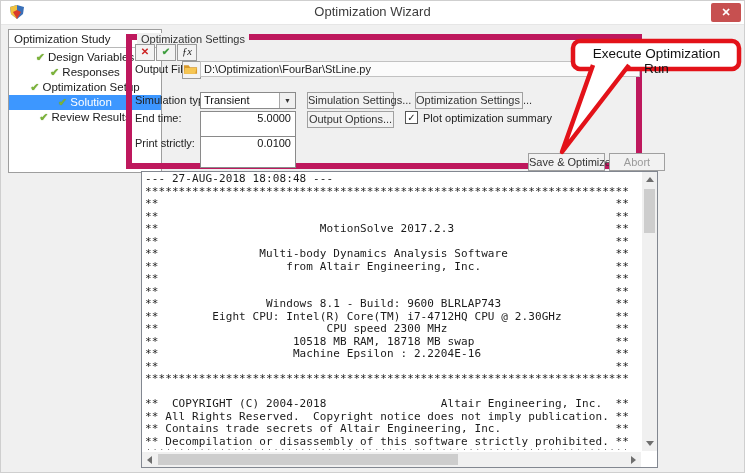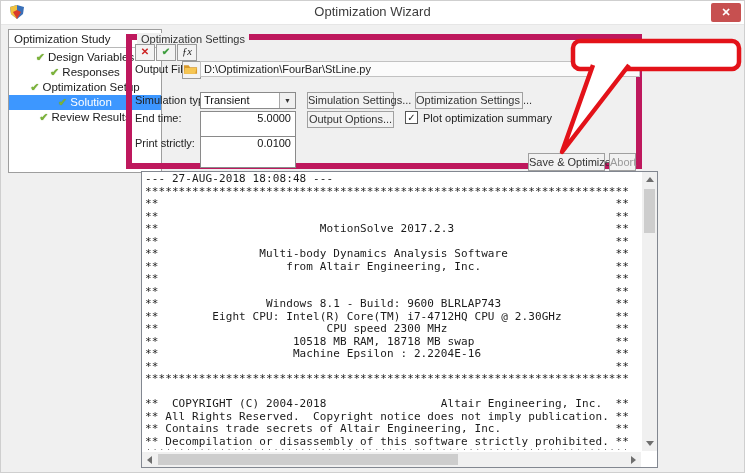--- a/index.html
+++ b/index.html
@@ -144,21 +144,21 @@
 
     <div class="checkbox-row">
       <div class="checkbox">✓</div>
       <div class="checkbox-label">Plot optimization summary</div>
     </div>
 
     <div class="label" style="left:3px;top:97px;">Print strictly:</div>
     <div class="text-input" style="top:96px;">0.0100</div>
 
     <div class="btn" style="left:396px;top:113px;width:77px;height:18px;line-height:16px;">Save &amp; Optimize</div>
-    <div class="btn disabled" style="left:477px;top:113px;width:27px;height:18px;line-height:16px;">Abort</div>
+    <div class="btn disabled" style="left:477px;top:113px;width:56px;height:18px;line-height:16px;">Abort</div>
   </div>
 
   <div class="console">
     <pre class="console-text">--- 27-AUG-2018 18:08:48 ---
 ************************************************************************
 **                                                                    **
 **                                                                    **
 **                        MotionSolve 2017.2.3                        **
 **                                                                    **
 **               Multi-body Dynamics Analysis Software                **
@@ -195,14 +195,15 @@
       <div class="scroll-arrow" style="right:0;top:0;">
           <div class="tri-right"></div>
         </div>
     </div>
   </div>
 
   <svg class="callout-svg" viewBox="548 34 197 126">
     <rect x="572" y="40" width="166" height="28" rx="7" fill="#ffffff" stroke="#e31219" stroke-width="4.5"></rect>
     <path d="M 592 64 L 561 151 L 628 64" fill="#ffffff" stroke="#e31219" stroke-width="4.5" stroke-linejoin="round"></path>
   </svg>
+  <div class="callout-label">Execute Optimization Run</div>
 
 </div>
 
 </body></html>

